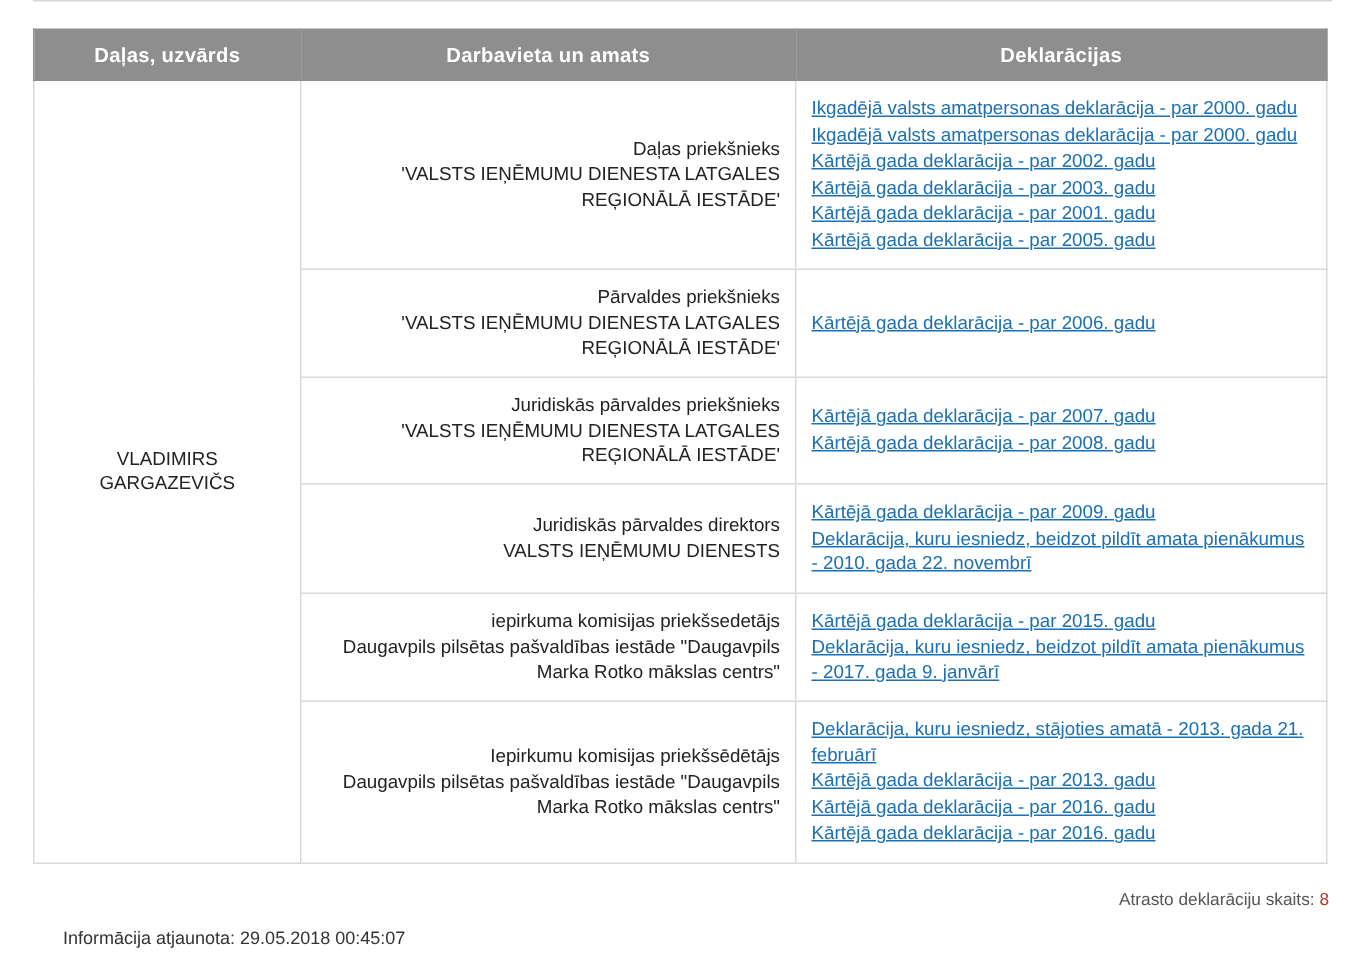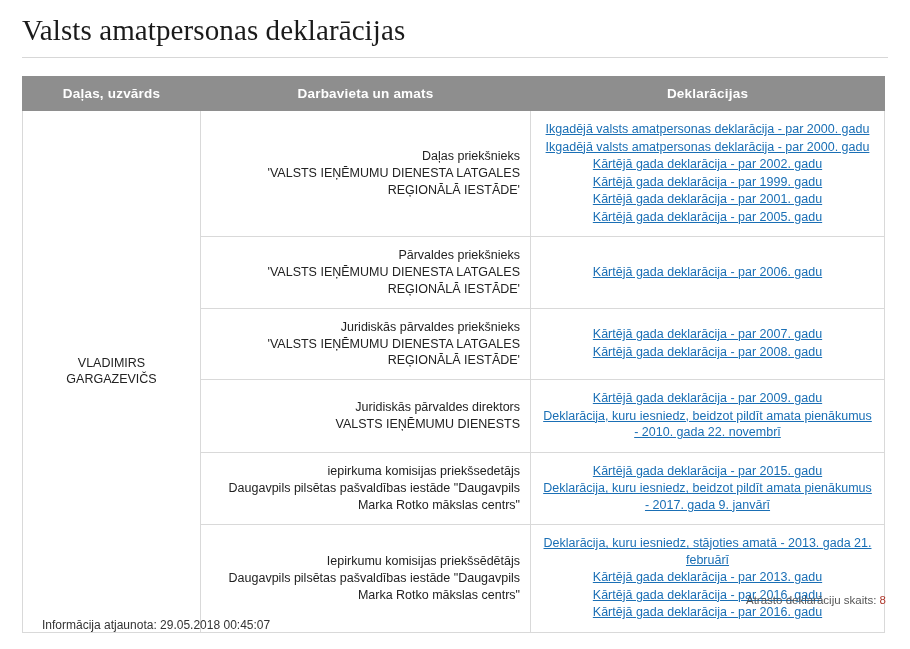--- a/index.html
+++ b/index.html
@@ -69,21 +69,20 @@
   td.job-cell {
     width: 330px;
     vertical-align: middle;
     padding-left: 10px;
     text-align: right;
   }
   td.decl-cell {
     width: 354px;
     vertical-align: middle;
     padding-left: 10px;
-    text-align: center;
   }
   .job-line {
     display: block;
     white-space: pre-line;
   }
   a.decl-link {
     display: block;
     color: #1a6fb5;
     text-decoration: underline;
     font-size: 12.5px;
@@ -108,21 +107,20 @@
     font-size: 12px;
     color: #333333;
     padding-left: 20px;
   }
 </style>
 </head>
 <body>
 
 <div class="page">
 
-  <h1 class="page-title">Valsts amatpersonas deklarācijas</h1>
   <div class="title-rule"></div>
 
   <table class="decl-table">
     <colgroup>
       <col style="width:178px">
       <col style="width:330px">
       <col style="width:354px">
     </colgroup>
     <thead>
       <tr>
@@ -136,21 +134,21 @@
       <tr>
         <td class="name-cell" rowspan="6">VLADIMIRS GARGAZEVIČS</td>
         <td class="job-cell">
           <span class="job-line">Daļas priekšnieks
 'VALSTS IEŅĒMUMU DIENESTA LATGALES REĢIONĀLĀ IESTĀDE'</span>
         </td>
         <td class="decl-cell">
           <a class="decl-link" href="#">Ikgadējā valsts amatpersonas deklarācija - par 2000. gadu</a>
           <a class="decl-link" href="#">Ikgadējā valsts amatpersonas deklarācija - par 2000. gadu</a>
           <a class="decl-link" href="#">Kārtējā gada deklarācija - par 2002. gadu</a>
-          <a class="decl-link" href="#">Kārtējā gada deklarācija - par 1999. gadu</a>
+          <a class="decl-link" href="#">Kārtējā gada deklarācija - par 2003. gadu</a>
           <a class="decl-link" href="#">Kārtējā gada deklarācija - par 2001. gadu</a>
           <a class="decl-link" href="#">Kārtējā gada deklarācija - par 2005. gadu</a>
         </td>
       </tr>
 
       <tr>
         <td class="job-cell">
           <span class="job-line">Pārvaldes priekšnieks
 'VALSTS IEŅĒMUMU DIENESTA LATGALES REĢIONĀLĀ IESTĀDE'</span>
         </td>

